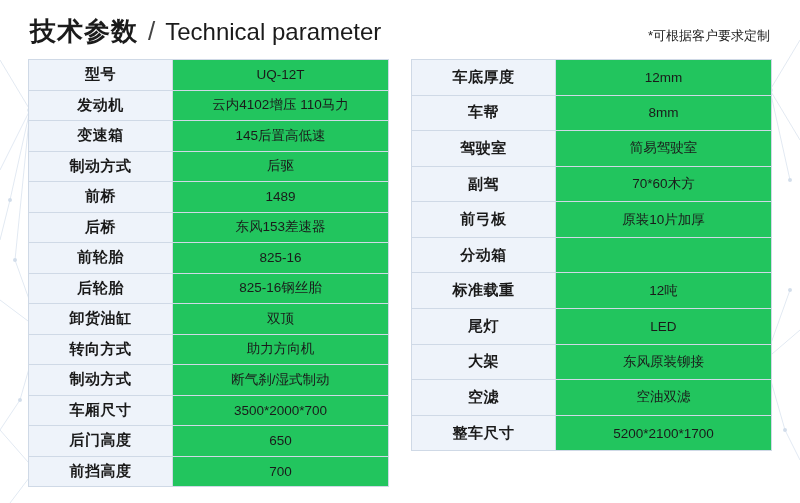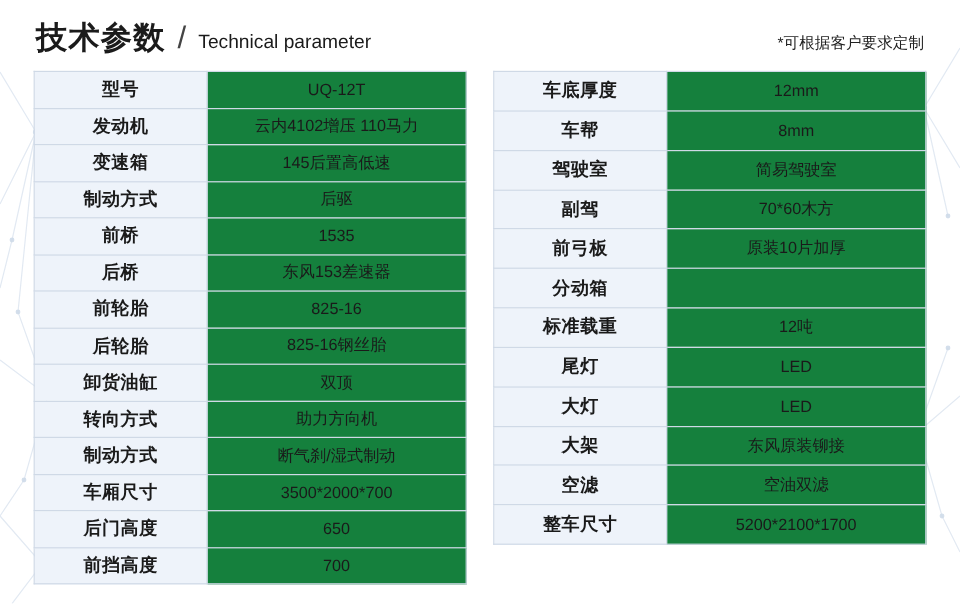--- a/index.html
+++ b/index.html
@@ -48,21 +48,21 @@
     letter-spacing: 1px;
     color: #1b1b1b;
   }
   .title-slash {
     font-size: 26px;
     color: #444;
     font-weight: normal;
     padding: 0 2px;
   }
   .title-en {
-    font-size: 16px;
+    font-size: 24px;
     color: #1b1b1b;
     font-weight: normal;
   }
   .note {
     font-size: 13px;
     color: #222;
     white-space: nowrap;
     padding-bottom: 3px;
   }
   .tables {
@@ -88,21 +88,21 @@
   td.label {
     width: 40%;
     background: #eef3fa;
     font-weight: bold;
     font-size: 15px;
     color: #1a1a1a;
     letter-spacing: 0.5px;
   }
   td.value {
     width: 60%;
-    background: #15803d;
+    background: #22c55e;
     font-size: 13.5px;
     color: #1a1a1a;
   }
   tr.empty td.label,
   tr.empty td.value {
     background: #ffffff;
     border-color: transparent;
   }
   .gap {
     width: 22px;
@@ -165,21 +165,21 @@
         <tr>
           <td class="label">变速箱</td>
           <td class="value">145后置高低速</td>
         </tr>
         <tr>
           <td class="label">制动方式</td>
           <td class="value">后驱</td>
         </tr>
         <tr>
           <td class="label">前桥</td>
-          <td class="value">1535</td>
+          <td class="value">1489</td>
         </tr>
         <tr>
           <td class="label">后桥</td>
           <td class="value">东风153差速器</td>
         </tr>
         <tr>
           <td class="label">前轮胎</td>
           <td class="value">825-16</td>
         </tr>
         <tr>
@@ -240,24 +240,20 @@
         <tr>
           <td class="label">分动箱</td>
           <td class="value"></td>
         </tr>
         <tr>
           <td class="label">标准载重</td>
           <td class="value">12吨</td>
         </tr>
         <tr>
           <td class="label">尾灯</td>
-          <td class="value">LED</td>
-        </tr>
-        <tr>
-          <td class="label">大灯</td>
           <td class="value">LED</td>
         </tr>
         <tr>
           <td class="label">大架</td>
           <td class="value">东风原装铆接</td>
         </tr>
         <tr>
           <td class="label">空滤</td>
           <td class="value">空油双滤</td>
         </tr>

